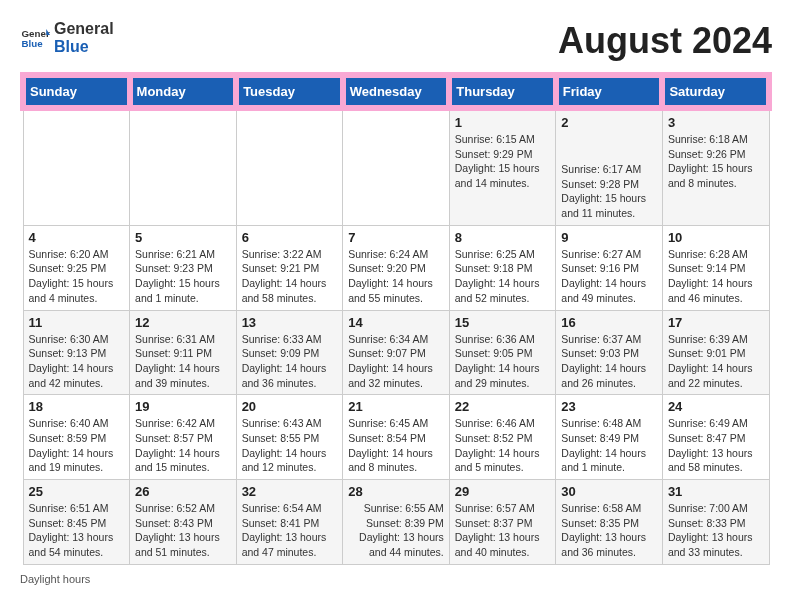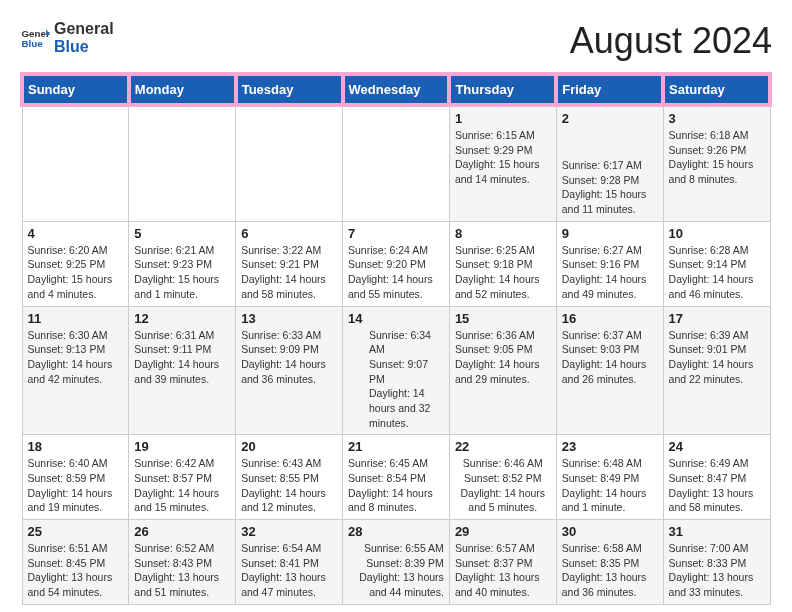--- a/index.html
+++ b/index.html
@@ -23,40 +23,40 @@
     }
     .logo-icon {
       width: 30px;
       height: 30px;
     }
     .title-section {
       text-align: right;
     }
     .month-year {
       font-size: 36px;
-      font-weight: normal;
+      font-weight: bold;
       color: #222;
     }
     .location {
       font-size: 16px;
       color: #444;
     }
     table {
       width: 100%;
       border-collapse: collapse;
       font-size: 11px;
     }
     thead tr th {
       background-color: #1a5fb4;
       color: #fff;
       padding: 6px 4px;
       text-align: left;
       font-size: 13px;
       font-weight: bold;
-      border: 4px solid #f9a8d4;
+      border: 6px solid #f9a8d4;
     }
     tbody tr td {
       border: 1px solid #ccc;
       vertical-align: top;
       padding: 4px 5px;
       width: 14.28%;
       min-height: 80px;
       background: #fff;
     }
     tbody tr:nth-child(odd) td {
@@ -196,21 +196,21 @@
 Daylight: 14 hours and 39 minutes.</div>
         </td>
         <td>
           <span class="day-number">13</span>
           <div class="day-info" style="white-space: pre-line;">Sunrise: 6:33 AM
 Sunset: 9:09 PM
 Daylight: 14 hours and 36 minutes.</div>
         </td>
         <td>
           <span class="day-number">14</span>
-          <div class="day-info" style="white-space: pre-line; margin-left: 21px;">Sunrise: 6:34 AM
+          <div class="day-info" style="white-space: pre-line;">Sunrise: 6:34 AM
 Sunset: 9:07 PM
 Daylight: 14 hours and 32 minutes.</div>
         </td>
         <td>
           <span class="day-number">15</span>
           <div class="day-info" style="white-space: pre-line;">Sunrise: 6:36 AM
 Sunset: 9:05 PM
 Daylight: 14 hours and 29 minutes.</div>
         </td>
         <td>
@@ -246,21 +246,21 @@
 Daylight: 14 hours and 12 minutes.</div>
         </td>
         <td>
           <span class="day-number">21</span>
           <div class="day-info" style="white-space: pre-line;">Sunrise: 6:45 AM
 Sunset: 8:54 PM
 Daylight: 14 hours and 8 minutes.</div>
         </td>
         <td>
           <span class="day-number">22</span>
-          <div class="day-info" style="white-space: pre-line; text-align: center;">Sunrise: 6:46 AM
+          <div class="day-info" style="white-space: pre-line;">Sunrise: 6:46 AM
 Sunset: 8:52 PM
 Daylight: 14 hours and 5 minutes.</div>
         </td>
         <td>
           <span class="day-number">23</span>
           <div class="day-info" style="white-space: pre-line;">Sunrise: 6:48 AM
 Sunset: 8:49 PM
 Daylight: 14 hours and 1 minute.</div>
         </td>
         <td>

